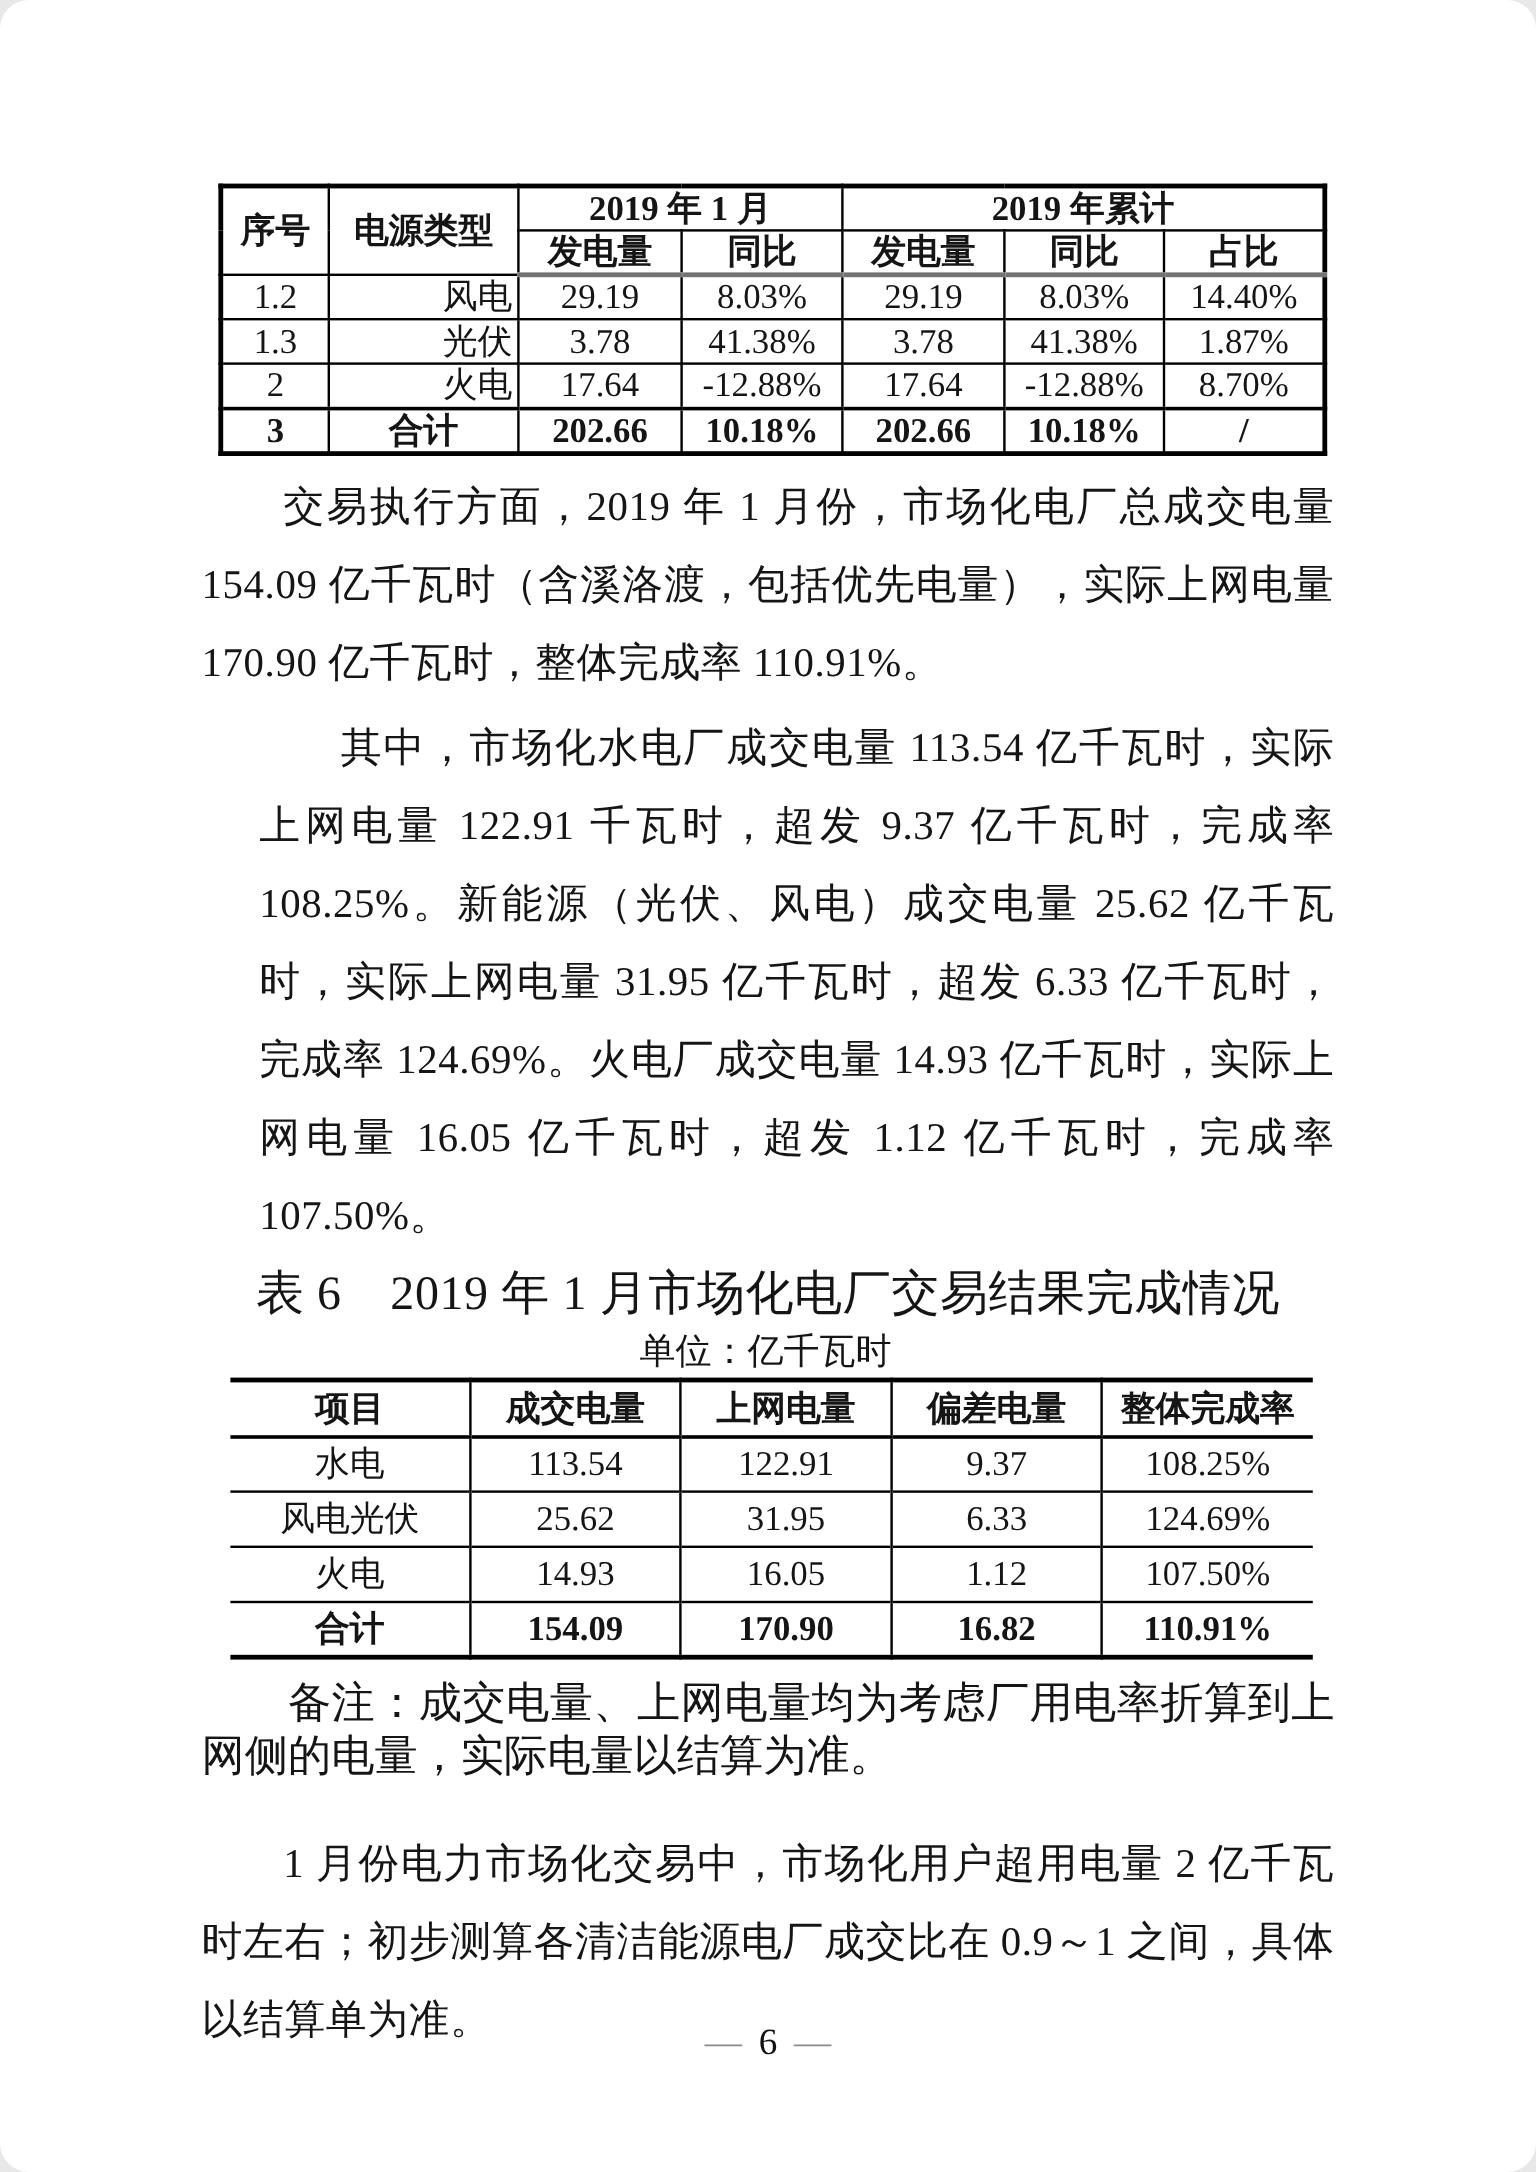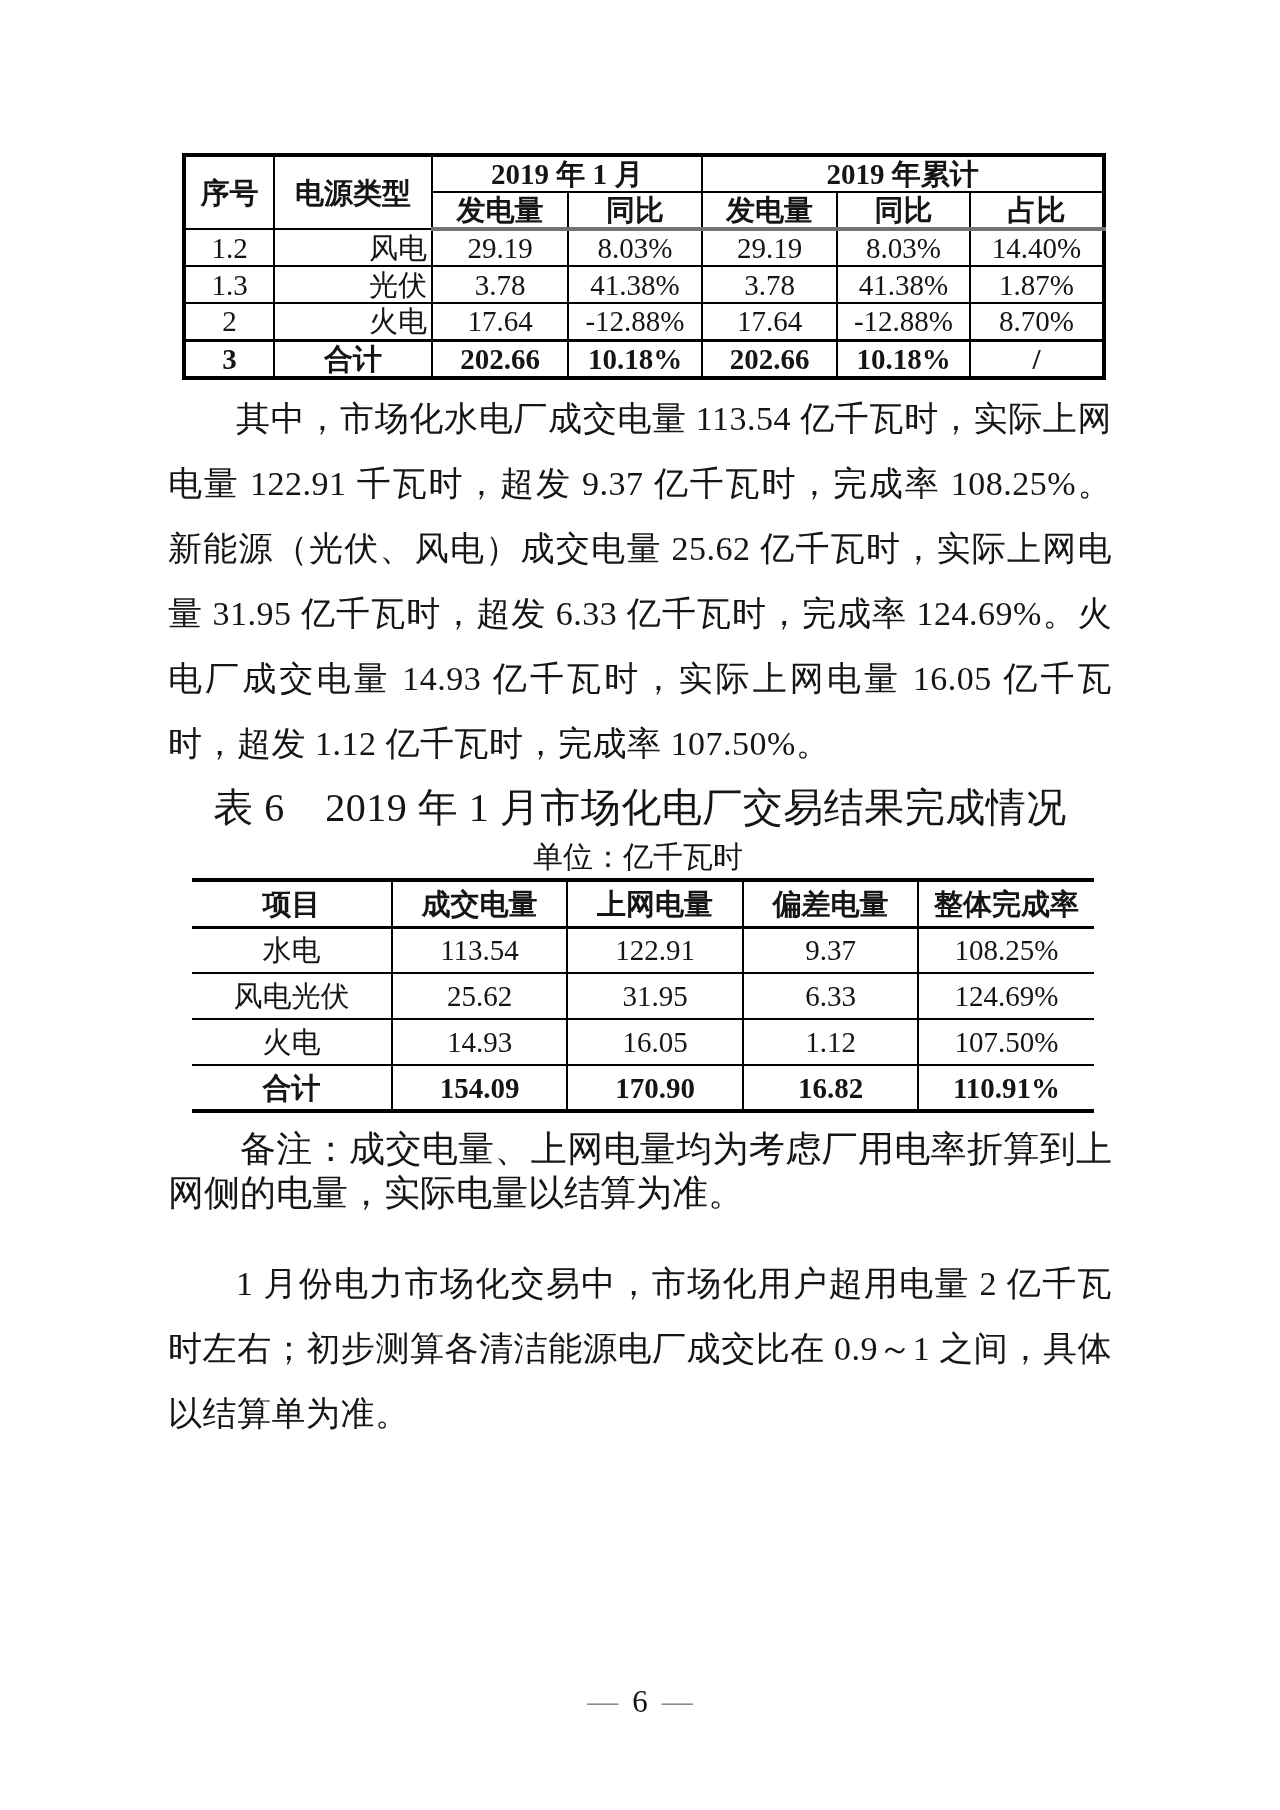--- a/index.html
+++ b/index.html
@@ -6,20 +6,21 @@
   html, body { margin: 0; padding: 0; background: #e8e8e8; }
   .page {
     position: relative;
     width: 1280px;
     height: 1810px;
     margin: 0 auto;
     background: #ffffff;
     font-family: "Liberation Serif", "DejaVu Serif", serif;
     color: #151515;
     overflow: hidden;
+    border-radius: 24px;
   }
   .content {
     position: absolute;
     left: 168px;
     top: 153px;
     width: 944px;
   }
 
   
   table.t1 {
@@ -49,21 +50,21 @@
   .para {
     margin: 0;
     font-size: 34px;
     line-height: 65px;
     text-align: justify;
     text-justify: inter-ideograph;
     text-indent: 2em;
     letter-spacing: 0.5px;
   }
   .para.first { margin-top: 10px; }
-  .para.mid   { margin-top: 6px; }
+  .para.mid   { margin-top: 6px; margin-left: 48px; }
 
   .caption {
     margin-top: 4px;
     font-size: 40px;
     line-height: 56px;
     text-align: center;
     letter-spacing: 0.5px;
   }
   .unit-line {
     font-size: 30px;
@@ -189,20 +190,21 @@
           <td>合计</td>
           <td>202.66</td>
           <td>10.18%</td>
           <td>202.66</td>
           <td>10.18%</td>
           <td>/</td>
         </tr>
       </tbody>
     </table>
 
+    <p class="para first">交易执行方面，2019 年 1 月份，市场化电厂总成交电量 154.09 亿千瓦时（含溪洛渡，包括优先电量），实际上网电量 170.90 亿千瓦时，整体完成率 110.91%。</p>
     <p class="para mid">其中，市场化水电厂成交电量 113.54 亿千瓦时，实际上网电量 122.91 千瓦时，超发 9.37 亿千瓦时，完成率 108.25%。新能源（光伏、风电）成交电量 25.62 亿千瓦时，实际上网电量 31.95 亿千瓦时，超发 6.33 亿千瓦时，完成率 124.69%。火电厂成交电量 14.93 亿千瓦时，实际上网电量 16.05 亿千瓦时，超发 1.12 亿千瓦时，完成率 107.50%。</p>
 
     <div class="caption">表 6　2019 年 1 月市场化电厂交易结果完成情况</div>
     <div class="unit-line">单位：亿千瓦时</div>
 
     <table class="t2">
       <colgroup>
         <col style="width:200px">
           <col style="width:175px">
           <col style="width:176px">

